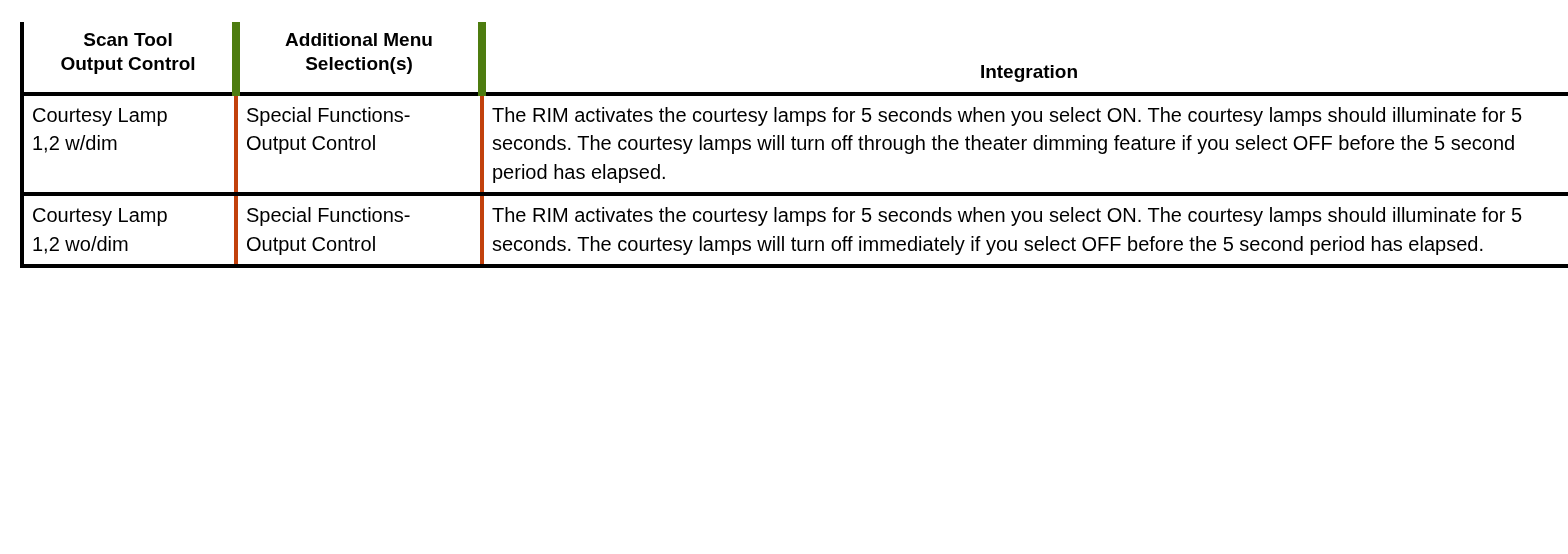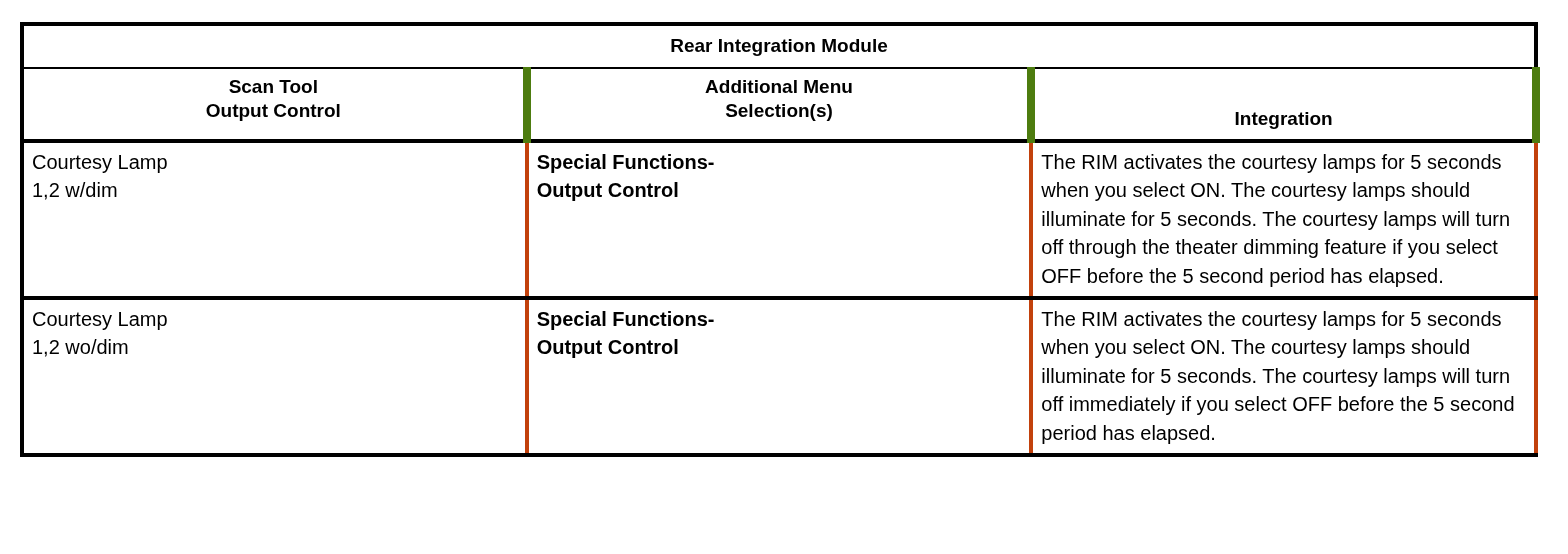--- a/index.html
+++ b/index.html
@@ -70,39 +70,36 @@
     border-right: 4px solid #c2410c;
     border-bottom: 4px solid #000;
     font-size: 20px;
     line-height: 1.42;
     text-align: left;
     vertical-align: top;
     padding: 5px 7px 6px 8px;
   }
 
   td.col-control { width: 200px; }
-  td.col-menu    { width: 230px; font-weight: bold; }
+  td.col-menu    { width: 230px; }
   td.col-desc    { width: 1078px; }
 
   th.col-control { width: 200px; }
   th.col-menu    { width: 230px; }
   th.col-desc    { width: 1078px; }
 
   .nowrap-line { display: block; white-space: pre-line; }
 </style>
 </head>
 <body>
 
 <div id="page">
 
   <table class="spec-table">
     <tbody>
-      <tr class="title-row">
-        <td class="title-cell" colspan="3">Rear Integration Module</td>
-      </tr>
 
       <tr class="header-row">
         <th class="col-control">
           <span class="nowrap-line">Scan Tool
 Output Control</span>
         </th>
         <th class="col-menu">
           <span class="nowrap-line">Additional Menu
 Selection(s)</span>
         </th>

